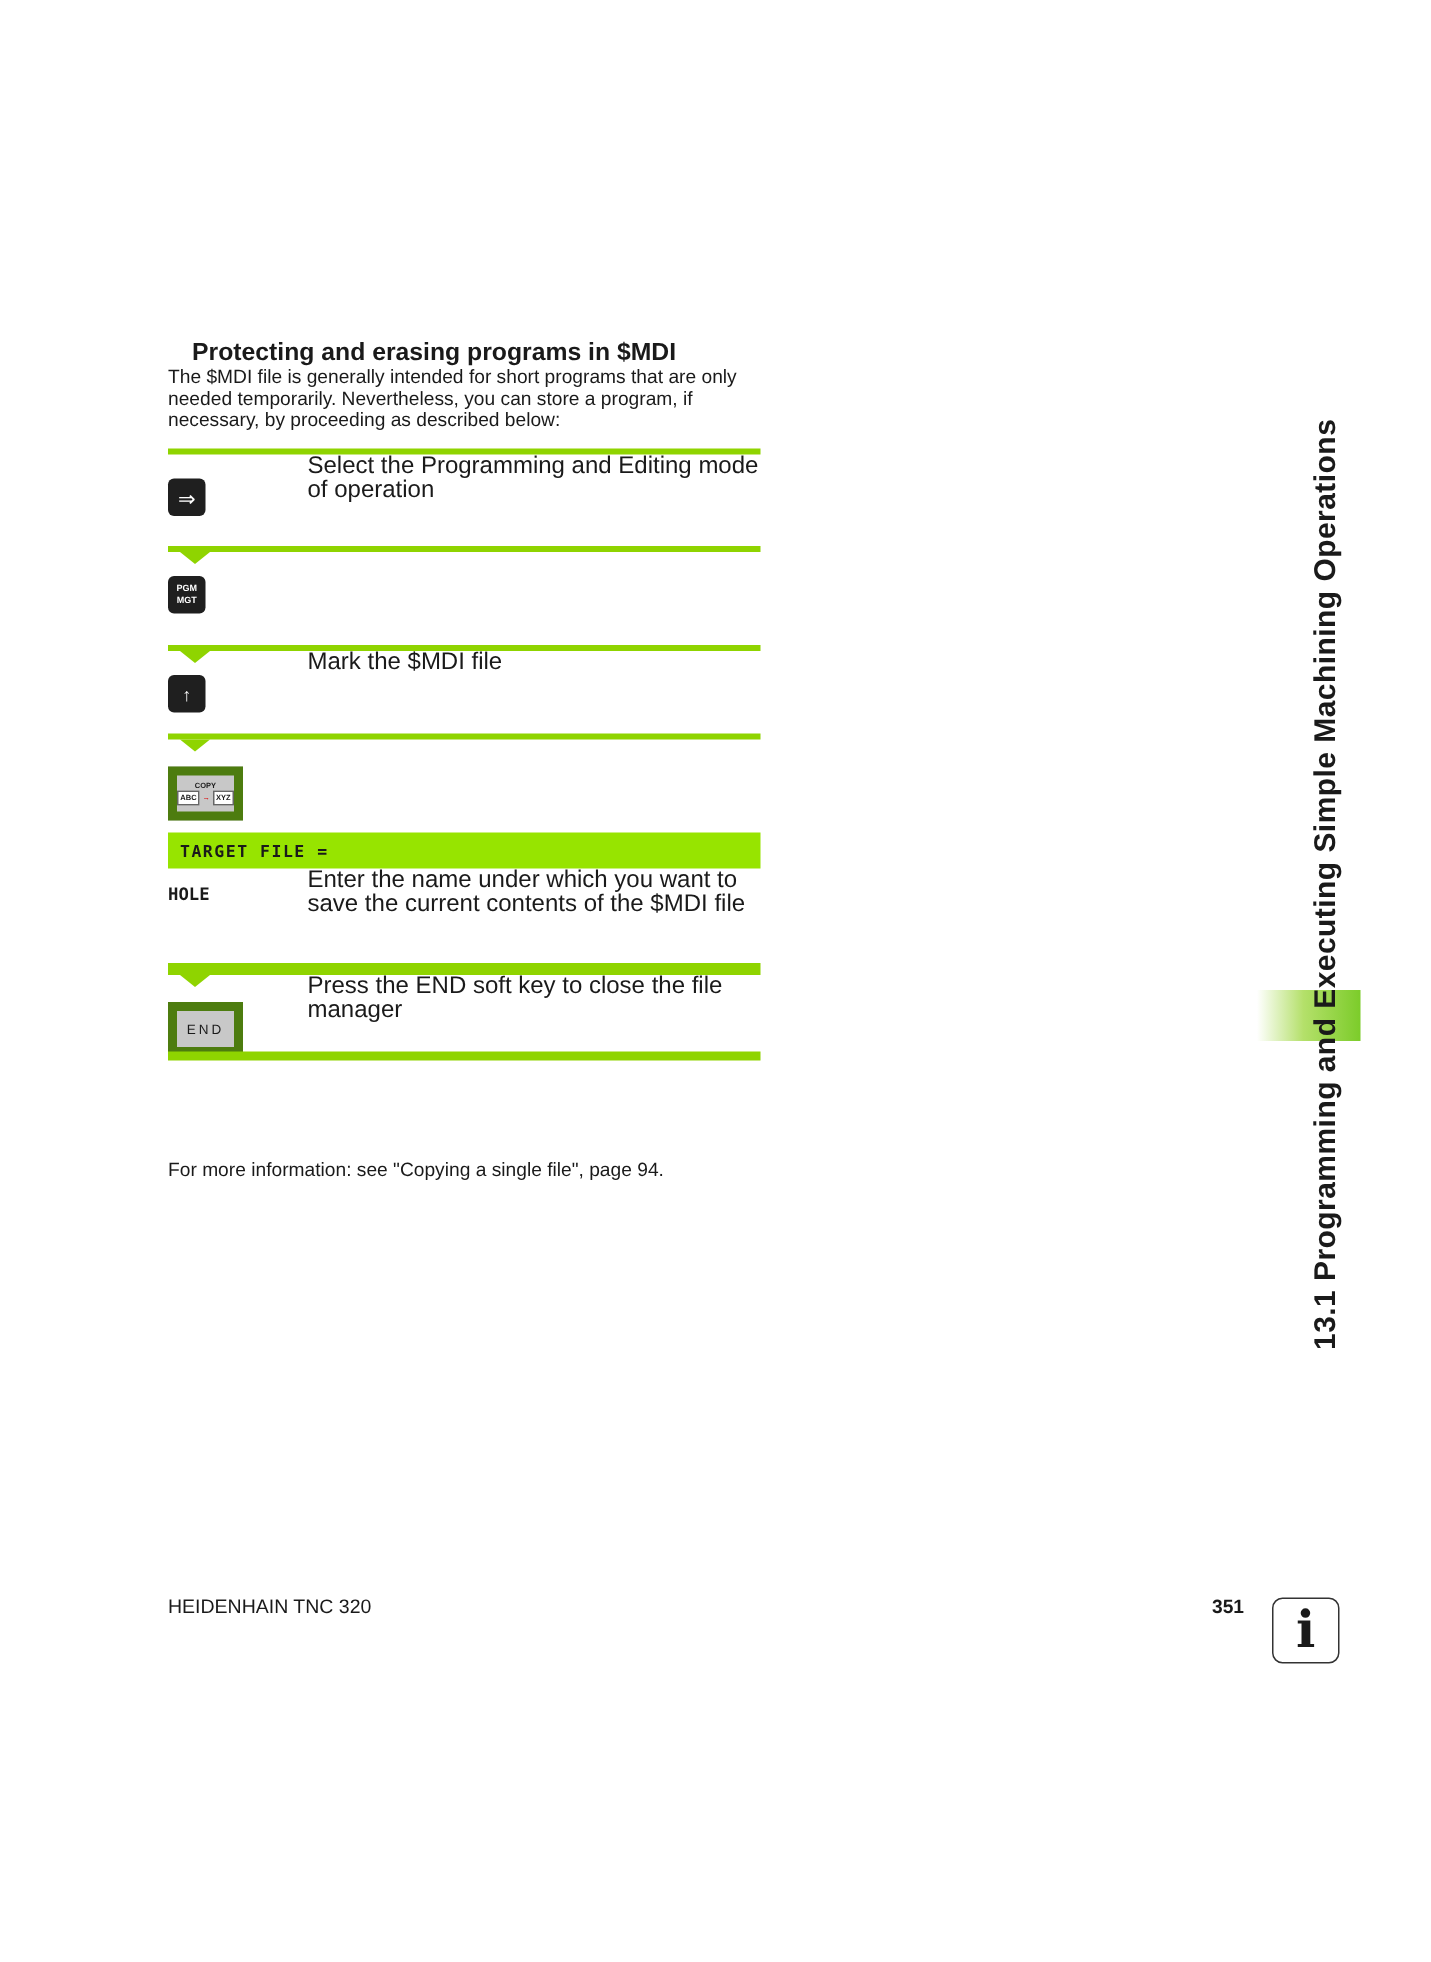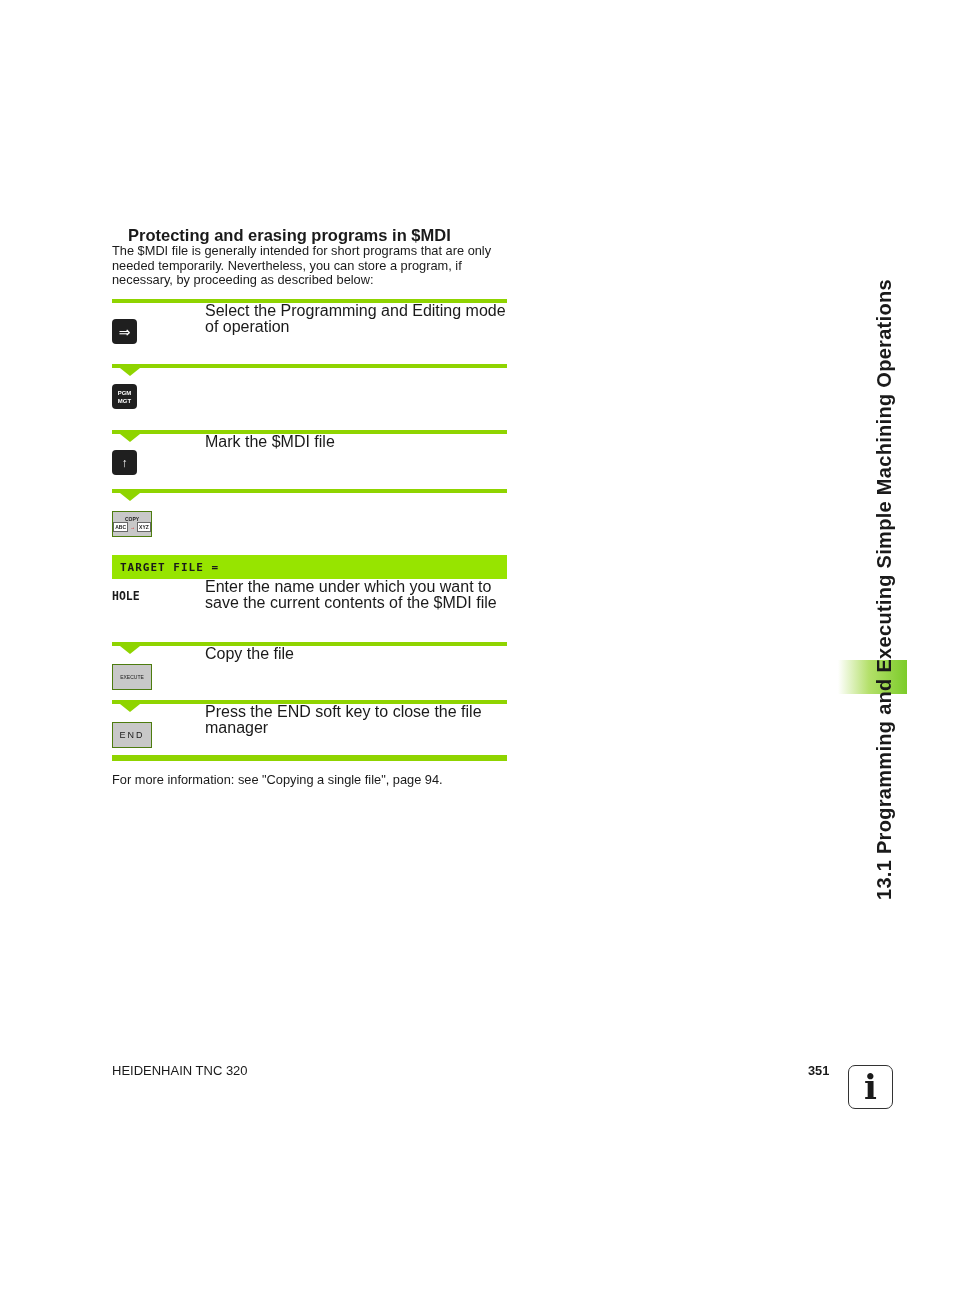--- a/index.html
+++ b/index.html
@@ -10,21 +10,21 @@
   .steps { position:absolute; left:112px; top:299px; width:395px; }
   .rule { position:relative; height:4px; background:#8fd400; }
   .rule.arrow::after { content:""; position:absolute; left:8px; top:4px; width:0; height:0;
         border-left:10px solid transparent; border-right:10px solid transparent; border-top:8px solid #8fd400; }
   .step { position:relative; display:flex; }
   .step .key { width:93px; flex:0 0 93px; position:relative; }
   .step .desc { font-size:16px; line-height:16px; }
   .hkey { position:absolute; left:0; top:16px; width:25px; height:25px; background:#1f1f1f; border-radius:4px;
           color:#fff; display:flex; align-items:center; justify-content:center; flex-direction:column; }
   .hkey.pgm { font-size:6px; font-weight:bold; line-height:8px; }
-  .softkey { position:absolute; left:0; top:18px; width:38px; height:24px; background:#c8c8c8; border:1px solid #4d7c0f;
+  .softkey { position:absolute; left:0; top:18px; width:38px; height:24px; background:#c8c8c8; border:6px solid #4d7c0f;
              display:flex; align-items:center; justify-content:center; }
   .target-bar { height:24px; background:#97e400; display:flex; align-items:center; padding-left:8px;
                 font-family:"DejaVu Sans Mono", monospace; font-size:11px; font-weight:bold; letter-spacing:1px; }
   .mono { font-family:"DejaVu Sans Mono", monospace; font-weight:bold; font-size:11.5px; padding-top:10px; display:block; }
   .footnote { position:absolute; left:112px; top:772px; font-size:12.8px; margin:0; }
   .side-tab { position:absolute; left:838px; top:660px; width:69px; height:34px;
               background:linear-gradient(to right, #ffffff 0%, #b4e06a 45%, #7ccc2a 100%); }
   .side-title { position:absolute; left:873px; top:900px; transform-origin:0 0; transform:rotate(-90deg);
                 white-space:nowrap; font-size:20px; font-weight:bold; color:#1a1a1a; letter-spacing:0.3px; }
   .footer-left { position:absolute; left:112px; top:1063px; font-size:13px; }
@@ -76,26 +76,20 @@
       </div>
   </div>
   <div class="target-bar">TARGET FILE =</div>
   <div class="step" style="height:63px">
     <div class="key">
         <span class="mono">HOLE</span>
       </div>
     <div class="desc">Enter the name under which you want to save the current contents of the $MDI file</div>
   </div>
   <div class="rule arrow"></div>
-  <div class="step" style="height:54px">
-    <div class="key">
-        <div class="softkey" style="font-size:5px">EXECUTE</div>
-      </div>
-    <div class="desc">Copy the file</div>
-  </div>
   <div class="rule arrow"></div>
   <div class="step" style="height:51px">
     <div class="key">
         <div class="softkey" style="font-size:9px;letter-spacing:2px">END</div>
       </div>
     <div class="desc">Press the END soft key to close the file manager</div>
   </div>
   <div class="rule" style="height:6px"></div>
 </div>
 

